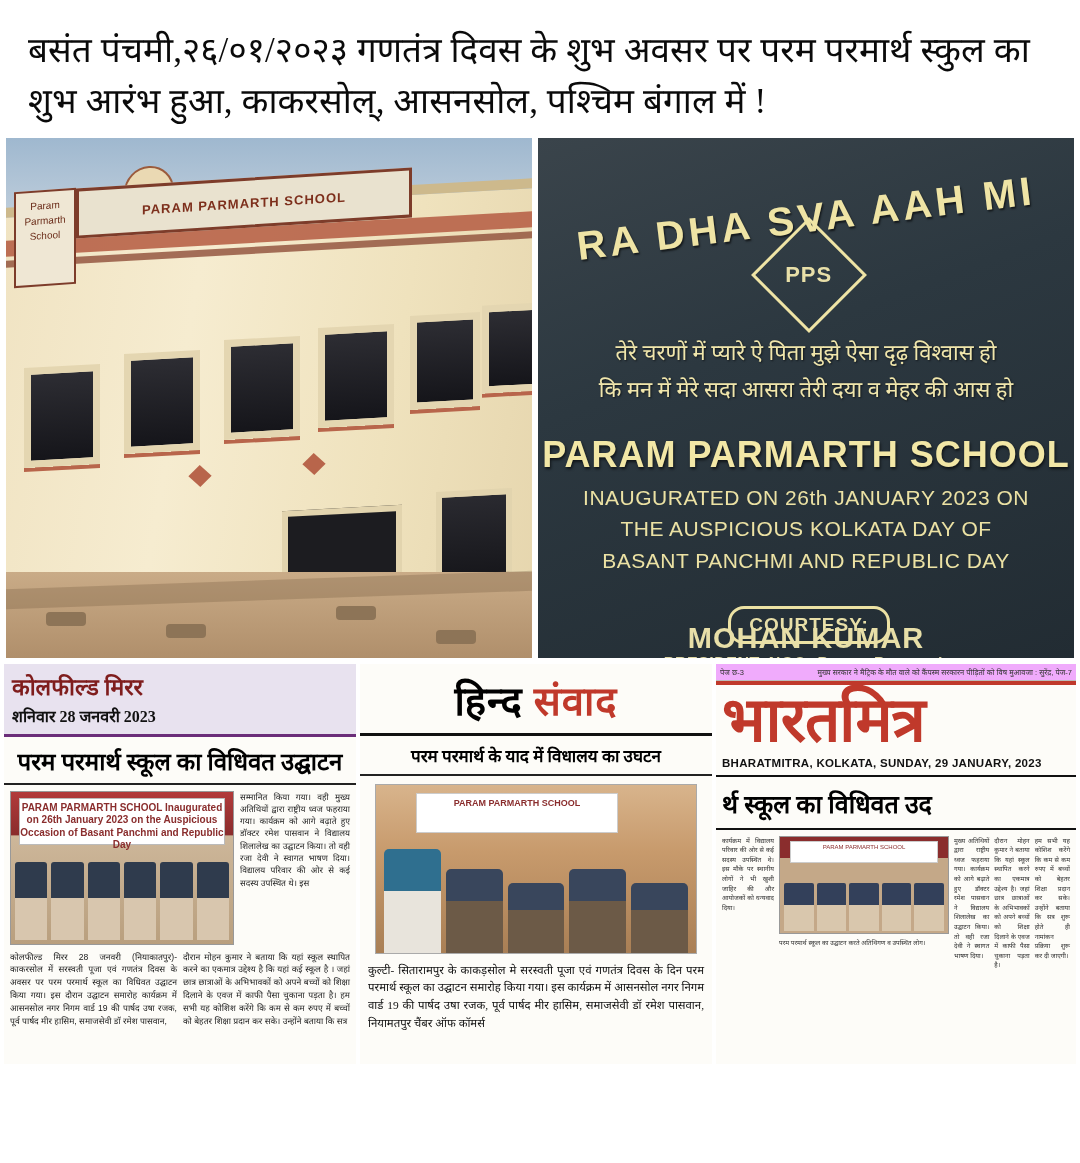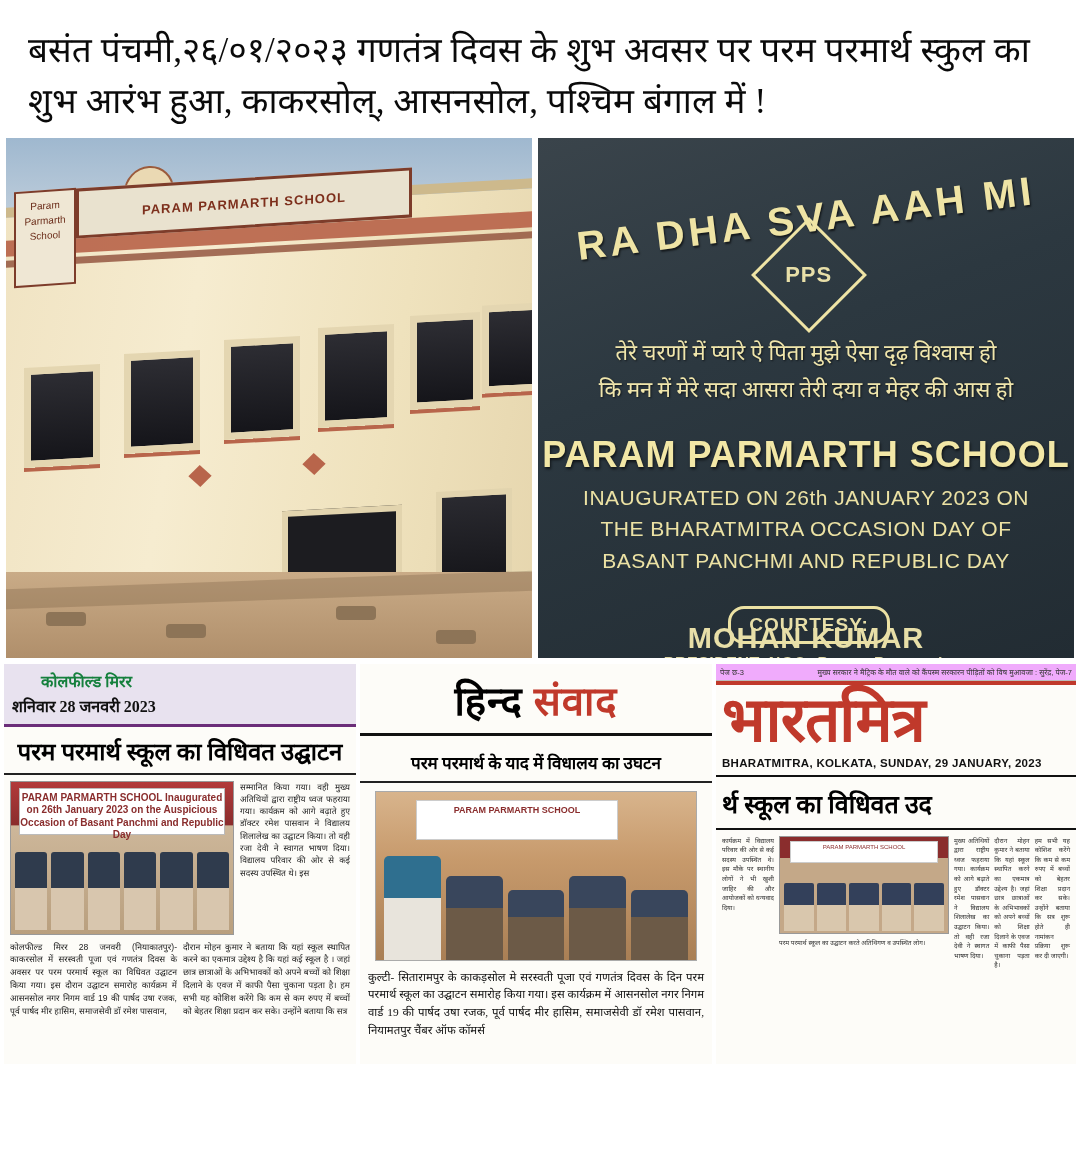--- a/index.html
+++ b/index.html
@@ -191,21 +191,21 @@
   }
   .clip { position: relative; overflow: hidden; background: #fdfcf8; }
   .clip.c1 { width: 352px; }
   .clip.c2 { width: 352px; }
   .clip.c3 { width: 360px; }
 
   
   .c1-masthead {
     background: #e8e2ef; border-bottom: 3px solid #6b2d7a; padding: 6px 8px 7px 8px;
   }
-  .c1-title { font-size: 16px; font-weight: bold; color: #15803d; font-family: "Liberation Serif", serif; margin-left: 29px;}
+  .c1-title { font-size: 23px; font-weight: bold; color: #7f1d1d; font-family: "Liberation Serif", serif;}
   .c1-date { font-size: 16px; font-weight: bold; color: #111; margin-top: 3px; font-family: "Liberation Serif", serif;}
   .c1-head {
     text-align: center; font-size: 24px; font-weight: bold; padding: 7px 4px 6px 4px;
     border-bottom: 2px solid #222; font-family: "Liberation Serif", serif; color:#000;
   }
   .c1-body { display: flex; padding: 6px 6px 0 6px; gap: 6px; }
   .c1-photo {
     width: 222px; height: 152px; position: relative; overflow: hidden;
     background: linear-gradient(#b23a3a 0%, #8a2d2d 28%, #cdb79a 29%, #b99f7e 100%);
     border: 1px solid #999;
@@ -220,21 +220,21 @@
   .c1-text { flex: 1; font-size: 8.5px; line-height: 1.45; color: #222; text-align: justify; }
   .c1-cols { display: flex; gap: 6px; padding: 6px; font-size: 8.6px; line-height: 1.5; color: #1a1a1a; text-align: justify;}
   .c1-cols > div { flex: 1; }
 
   
   .c2-masthead { text-align: center; padding: 8px 4px 6px 4px; border-bottom: 3px solid #111; }
   .c2-title { font-size: 40px; font-weight: bold; font-family: "Liberation Serif", serif; color: #000; letter-spacing: 1px; }
   .c2-title .red { color: #c0392b; }
   .c2-head {
     text-align: center; font-size: 17px; font-weight: bold; padding: 8px 4px 7px 4px;
-    border-bottom: 2px solid #222; font-family: "Liberation Serif", serif; color:#000;margin-top:7px;
+    border-bottom: 2px solid #222; font-family: "Liberation Serif", serif; color:#000;
   }
   .c2-photo {
     margin: 8px auto 0 auto; width: 320px; height: 168px; position: relative; overflow: hidden;
     background: linear-gradient(#d8b48c 0%, #c79a6c 40%, #a97f55 100%);
     border: 1px solid #aaa;
   }
   .c2-banner {
     position: absolute; top: 8px; left: 40px; width: 200px; height: 34px; background: #fff;
     border: 1px solid #ccc; font-size: 9px; font-weight: bold; color: #8a2d2d; text-align: center; padding-top: 4px;
   }
@@ -315,21 +315,21 @@
         <div class="pp-emblem">
           <span>PPS</span>
         </div>
         <div class="pp-verse">
           <div>तेरे चरणों में प्यारे ऐ पिता मुझे ऐसा दृढ़ विश्वास हो</div>
           <div>कि मन में मेरे सदा आसरा तेरी दया व मेहर की आस हो</div>
         </div>
         <div class="pp-name">PARAM PARMARTH SCHOOL</div>
         <div class="pp-sub">
           <div>INAUGURATED ON 26th JANUARY 2023 ON</div>
-          <div>THE BHARATMITRA OCCASION DAY OF</div>
+          <div>THE AUSPICIOUS KOLKATA DAY OF</div>
           <div>BASANT PANCHMI AND REPUBLIC DAY</div>
         </div>
         <div class="pp-courtesy">COURTESY:</div>
         <div class="pp-donor">MOHAN KUMAR</div>
         <div class="pp-donor-sub">PRESIDENT: NGO- Param Parmarth</div>
       </div>
     </div>
   </div>
 
   <div class="clip-row">

